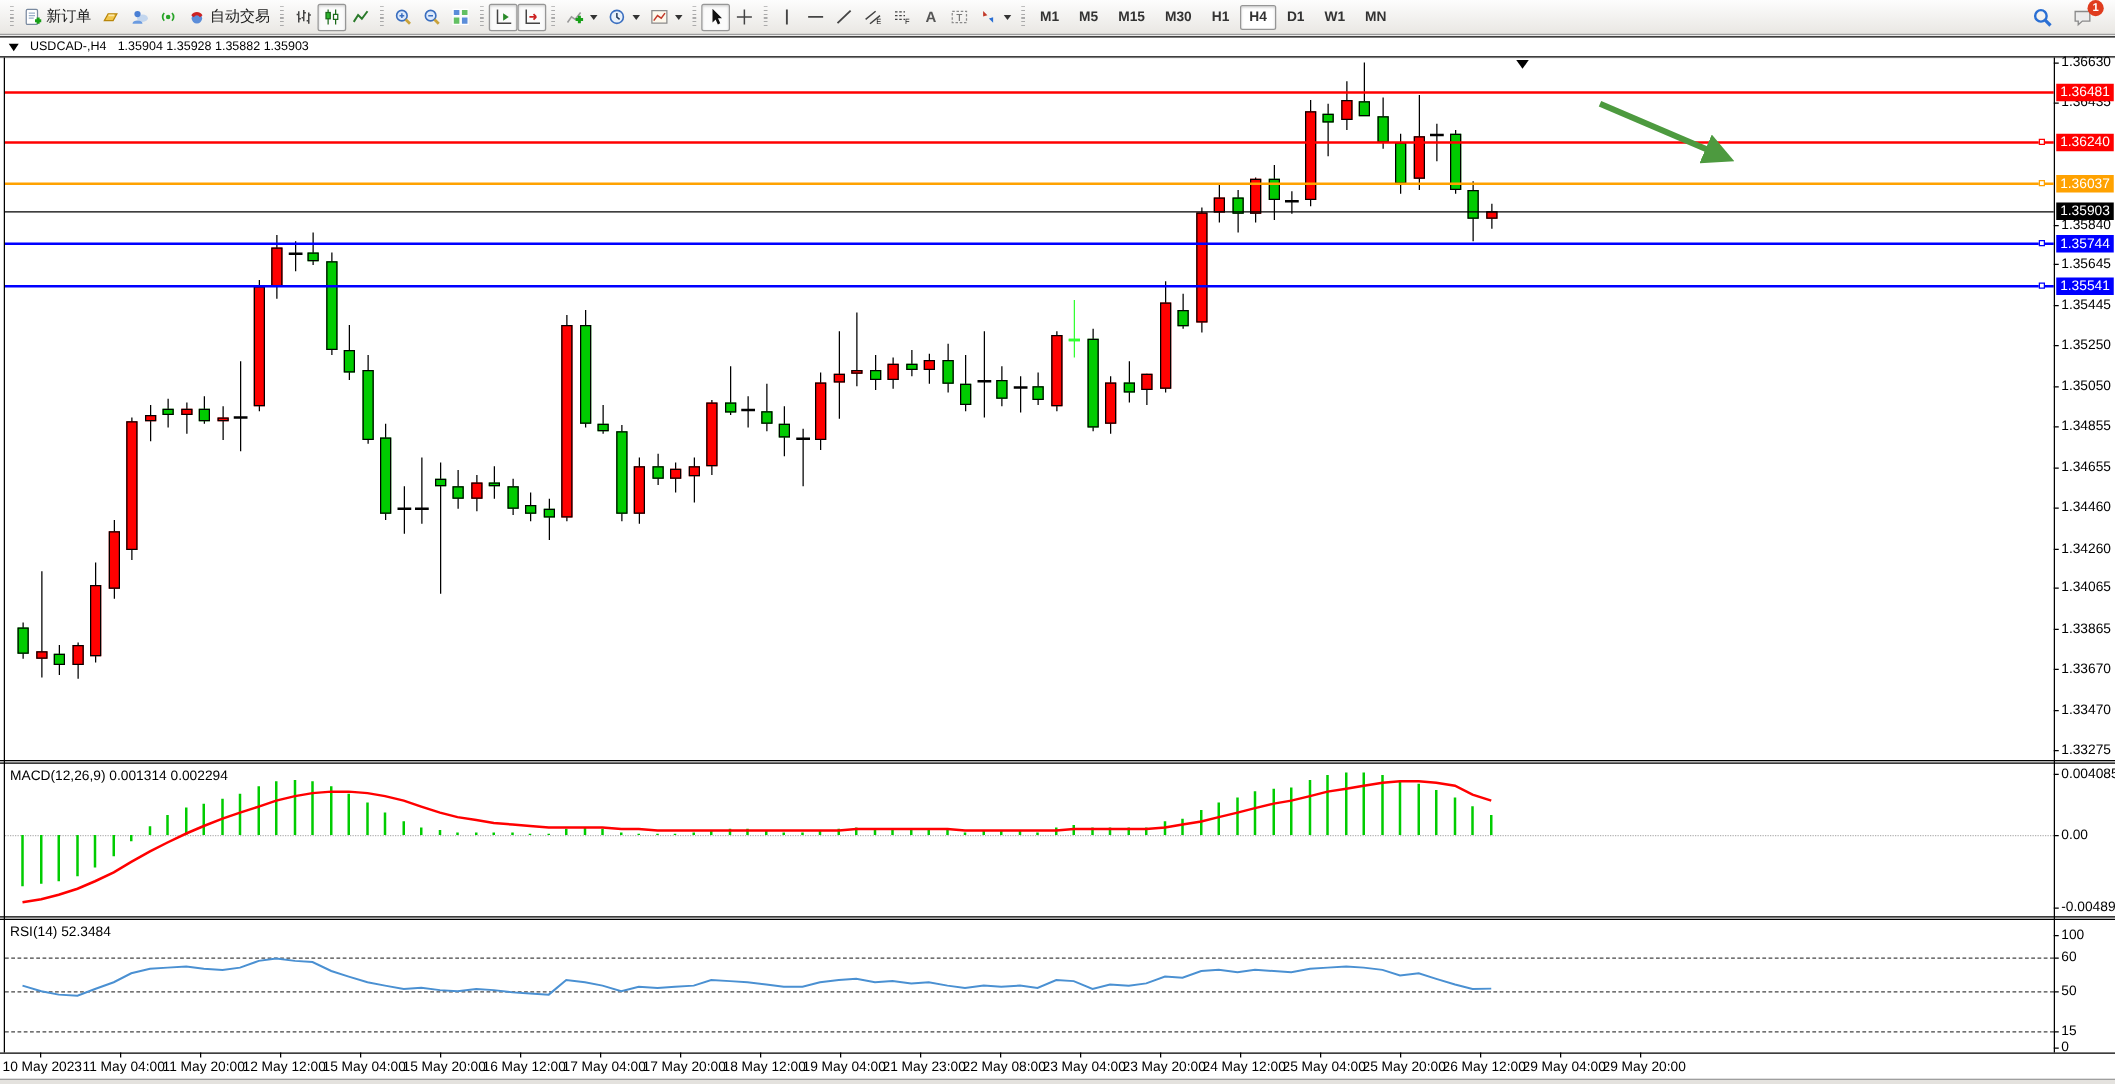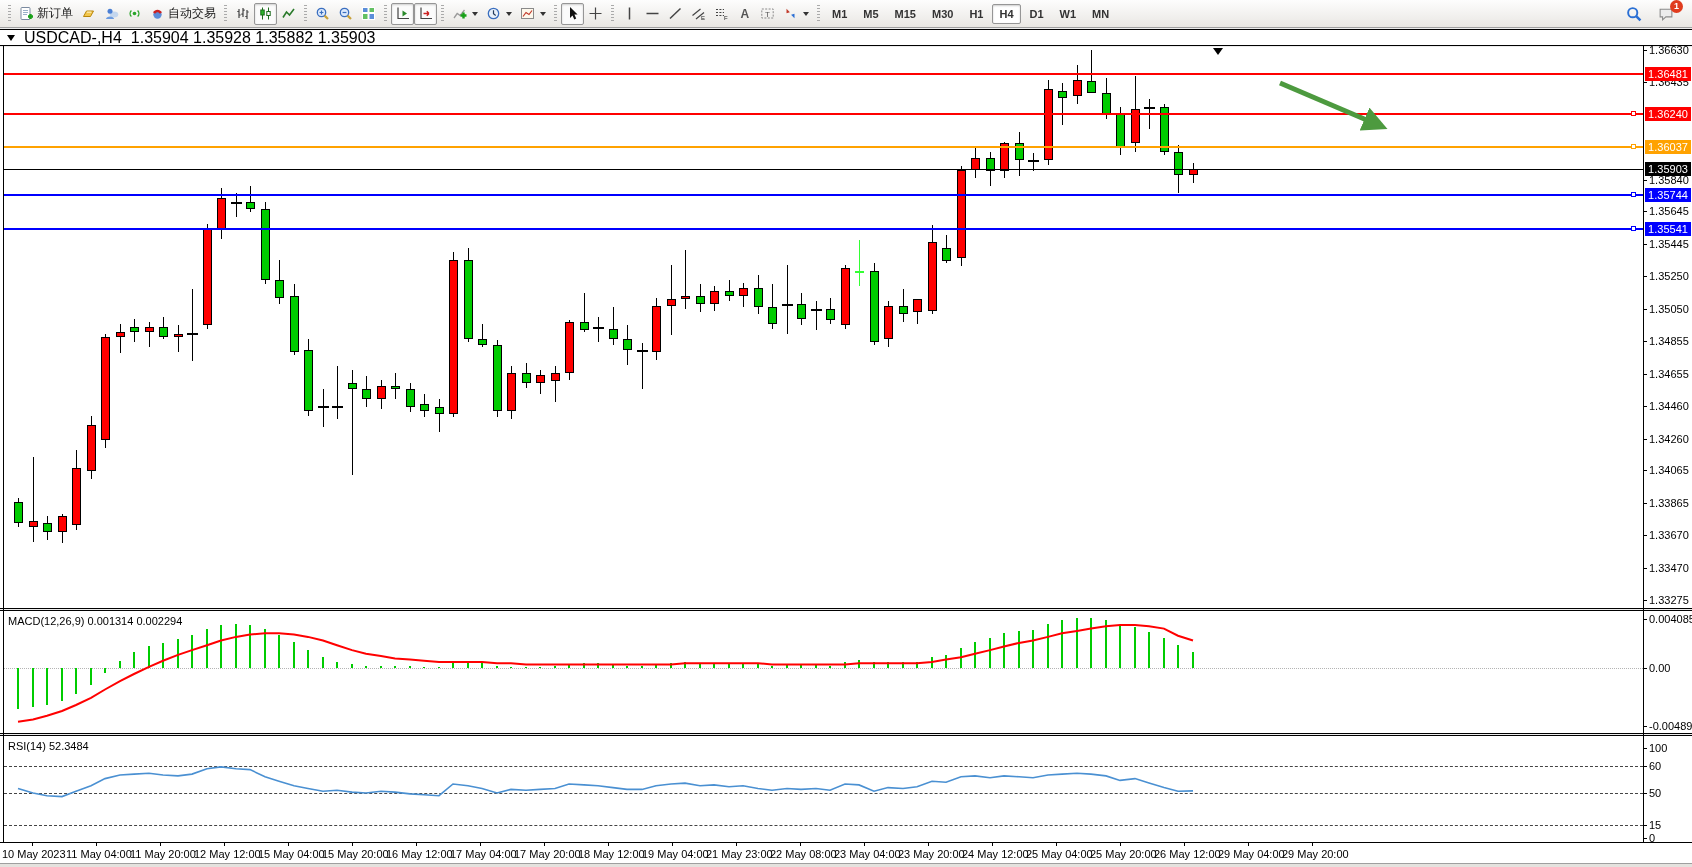--- a/index.html
+++ b/index.html
@@ -20,21 +20,21 @@
   .tfbtn{flex:none;font-size:11px;font-weight:bold;color:#333;padding:3px 6px;margin:0 1px;
     border:1px solid transparent;border-radius:2px;}
   .tfbtn.pressed{border-color:#969696;background:#fff;box-shadow:inset 0 1px 2px rgba(0,0,0,.2);}
   #tb-right{margin-left:auto;display:flex;align-items:center;gap:8px;padding-right:10px;}
   #chat-btn{position:relative;}
   #chat-badge{position:absolute;top:-4px;right:-6px;width:13px;height:13px;border-radius:50%;
     background:#e03c1e;color:#fff;font-size:9px;font-weight:bold;line-height:13px;text-align:center;}
   
   #title-strip{position:absolute;left:0;top:29px;width:1692px;height:17px;box-sizing:border-box;
     border-top:1px solid #000;border-bottom:1px solid #000;background:#fff;
-    display:flex;align-items:center;gap:9px;padding-left:7px;font-size:16px;color:#000;}
+    display:flex;align-items:center;gap:9px;padding-left:7px;font-size:10px;color:#000;}
   #title-tri{width:0;height:0;border-left:4px solid transparent;border-right:4px solid transparent;
     border-top:6px solid #000;}
   #stage{position:absolute;left:0;top:0;width:1500px;height:867px;}
   .pane{position:absolute;left:0;background:#fff;}
   .axlab{position:absolute;font-size:11px;color:#000;white-space:nowrap;}
   .tick{position:absolute;width:4px;height:1px;background:#000;}
   .tag{position:absolute;left:1645px;width:46px;height:14px;color:#fff;font-size:11px;
     line-height:14px;text-align:center;white-space:nowrap;}
   .lvl{position:absolute;height:2px;}
   .lvl-handle{position:absolute;width:5px;height:5px;background:#fff;box-sizing:border-box;}

